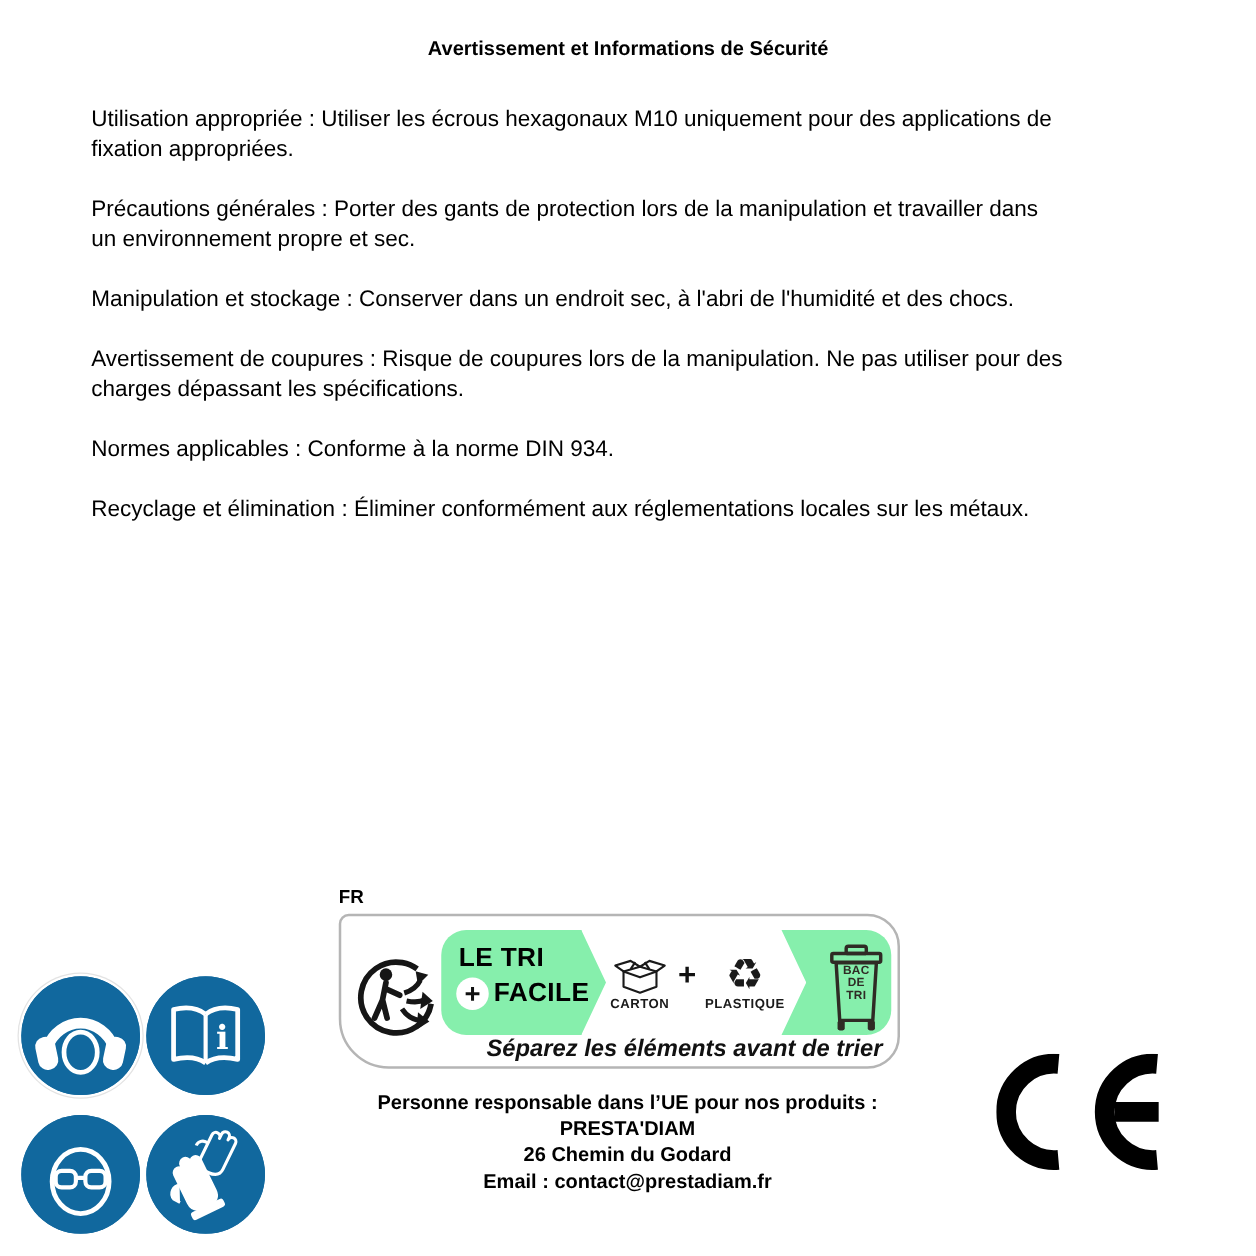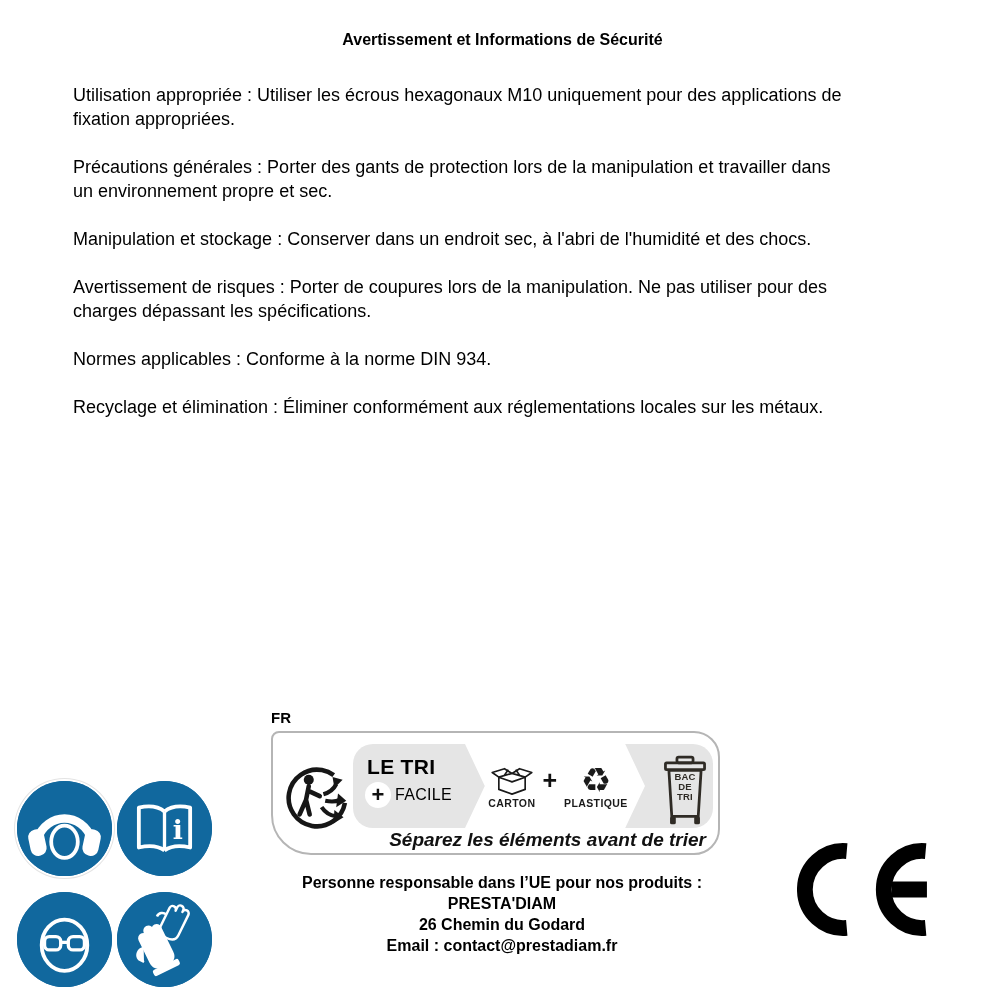--- a/index.html
+++ b/index.html
@@ -12,27 +12,27 @@
   
   .mi{position:absolute;width:95px;height:95px;border-radius:50%;background:#11689E;}
   .mi svg{display:block;width:100%;height:100%;}
   .mi.ring{box-shadow:0 0 0 2px #fff,0 0 0 3px #e3e3e3;}
   
   .fr-label{position:absolute;left:271px;top:709px;font-size:15px;font-weight:700;}
   .banner{position:absolute;left:271px;top:731px;width:449px;height:124px;background:#fff;
           border:2px solid #b5b5b5;border-radius:8px 26px 26px 40px;box-sizing:border-box;}
   .banner *{box-sizing:border-box;}
   .triman{position:absolute;left:12px;top:33px;}
-  .yellowband{position:absolute;left:80px;top:11px;width:360px;height:84px;background:#e5e5e5;border-radius:20px;}
+  .yellowband{position:absolute;left:80px;top:11px;width:360px;height:84px;background:#86efac;border-radius:20px;}
   .letri{position:absolute;left:12px;top:11px;width:110px;}
   .letri .l1{font-size:21px;font-weight:800;letter-spacing:.3px;line-height:24px;padding-left:2px;}
   .letri .l2{display:flex;align-items:center;margin-top:3px;}
   .plus-circle{width:26px;height:26px;border-radius:50%;background:#fff;color:#111;font-size:22px;font-weight:800;
                display:flex;align-items:center;justify-content:center;line-height:1;}
-  .letri .fac{font-size:16px;font-weight:400;margin-left:4px;letter-spacing:.3px;}
+  .letri .fac{font-size:21px;font-weight:700;margin-left:4px;letter-spacing:.3px;}
   .chevron{position:absolute;left:112px;top:0;width:180px;height:84px;background:#fff;
            clip-path:polygon(0% 0%,89% 0%,100% 50%,89% 100%,0% 100%,11% 50%);
            display:flex;align-items:center;justify-content:center;padding:4px 16px 4px 22px;gap:6px;}
   .mat{display:flex;flex-direction:column;align-items:center;}
   .mat .lbl{font-size:10.5px;font-weight:600;letter-spacing:.4px;color:#1a1a1a;margin-top:1px;}
   .recy{font-size:34px;line-height:32px;color:#1a1a1a;}
   .plus-big{font-size:25px;font-weight:800;color:#111;margin:0 1px 12px 1px;}
   .binwrap{position:absolute;right:5px;top:11px;width:46px;height:72px;}
   .binwrap svg{position:absolute;left:0;top:0;}
   .bintxt{position:absolute;left:0;right:0;top:17px;text-align:center;font-size:9.5px;font-weight:700;
@@ -50,21 +50,21 @@
 <div class="page">
 
   <div class="doc-title">Avertissement et Informations de Sécurité</div>
 
   <div class="content">
     <p>Utilisation appropriée : Utiliser les écrous hexagonaux M10 uniquement pour des applications de
 fixation appropriées.</p>
     <p>Précautions générales : Porter des gants de protection lors de la manipulation et travailler dans
 un environnement propre et sec.</p>
     <p>Manipulation et stockage : Conserver dans un endroit sec, à l'abri de l'humidité et des chocs.</p>
-    <p>Avertissement de risques : Porter de coupures lors de la manipulation. Ne pas utiliser pour des
+    <p>Avertissement de coupures : Risque de coupures lors de la manipulation. Ne pas utiliser pour des
 charges dépassant les spécifications.</p>
     <p>Normes applicables : Conforme à la norme DIN 934.</p>
     <p>Recyclage et élimination : Éliminer conformément aux réglementations locales sur les métaux.</p>
   </div>
 
   <div class="mi ring" style="left:17px;top:781px;">
     <svg viewBox="0 0 100 100">
       <circle cx="50" cy="50" r="50" fill="#11689E"></circle>
       <ellipse cx="50" cy="64" rx="14" ry="17" fill="none" stroke="#fff" stroke-width="4"></ellipse>
       <path d="M22 60 A30 32 0 0 1 78 60" fill="none" stroke="#fff" stroke-width="9"></path>

